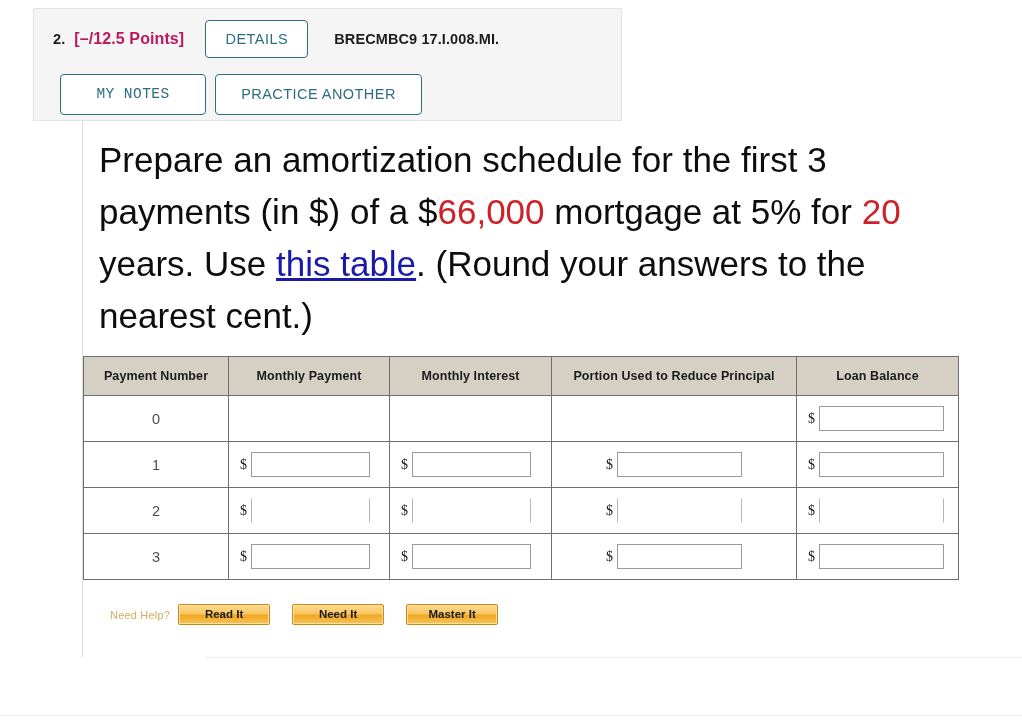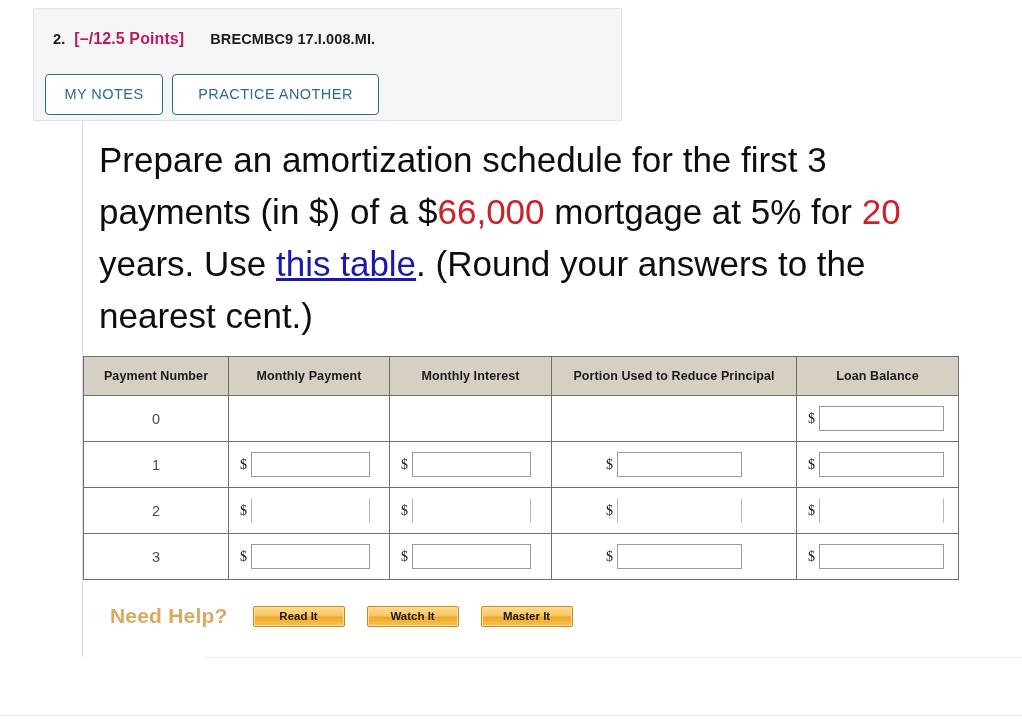--- a/index.html
+++ b/index.html
@@ -77,21 +77,21 @@
     letter-spacing: .1px;
   }
   #qheader-row2 {
     position: absolute;
     left: 0; top: 57px;
     width: 100%;
     height: 56px;
     display: flex;
     align-items: center;
   }
-  #my-notes-button      { margin-left: 11px; width: 118px; height: 41px; }
+  #my-notes-button      { margin-left: 26px; width: 146px; height: 41px; font-family: Liberation Mono, monospace; }
   #ask-teacher-button   { margin-left: 9px;  width: 209px; height: 41px; }
   #practice-another-button { margin-left: 9px; width: 207px; height: 41px; }
 
   
   #left-rule {
     position: absolute;
     left: 82px;
     top: 121px;
     width: 1px;
     height: 536px;
@@ -197,25 +197,25 @@
 
   
   #need-help-row {
     position: absolute;
     left: 110px;
     top: 604px;
     display: flex;
     align-items: center;
   }
   #need-help-label {
-    font-size: 21px;
-    font-weight: bold;
+    font-size: 11px;
+    font-weight: normal;
     color: #dba860;
     letter-spacing: .2px;
-    margin-right: 25px;
+    margin-right: 8px;
   }
   .help-btn {
     width: 92px;
     height: 21px;
     margin-right: 22px;
     border: 1px solid #cc8a14;
     border-radius: 2px;
     background: linear-gradient(to bottom, #fbd784 0%, #f8c council 0%, #f6bb49 52%, #f2ae2e 53%, #f7c75c 100%);
     background: linear-gradient(to bottom, #fcd98b 0%, #f8c council 1%, #f7c25a 50%, #f2ad2c 52%, #f8cd70 100%);
     background: linear-gradient(to bottom, #fcdb92 0%, #f8c55f 48%, #f0a721 52%, #f6c257 100%);
@@ -250,20 +250,21 @@
   }
 </style>
 </head>
 <body>
 
 <div id="qheader">
 
   <div id="qheader-row1">
     <span class="qnum">2.</span>
     <span class="qpoints">[–/12.5 Points]</span>
+    <button class="btn-teal" id="details-button">DETAILS</button>
     <span class="qcode">BRECMBC9 17.I.008.MI.</span>
   </div>
 
   <div id="qheader-row2">
     <button class="btn-teal" id="my-notes-button">MY NOTES</button>
     <button class="btn-teal" id="practice-another-button">PRACTICE ANOTHER</button>
   </div>
 </div>
 
 <div id="left-rule"></div>
@@ -384,18 +385,18 @@
           <input type="text" value="" style="">
         </div>
       </td>
     </tr>
   </tbody>
 </table>
 
 <div id="need-help-row">
   <span id="need-help-label">Need Help?</span>
   <button class="help-btn">Read It</button>
-  <button class="help-btn">Watch It</button>
+  <button class="help-btn">Need It</button>
   <button class="help-btn">Master It</button>
 </div>
 
 <div id="bottom-rule"></div>
 <div id="page-bottom-rule"></div>
 
 </body></html>

